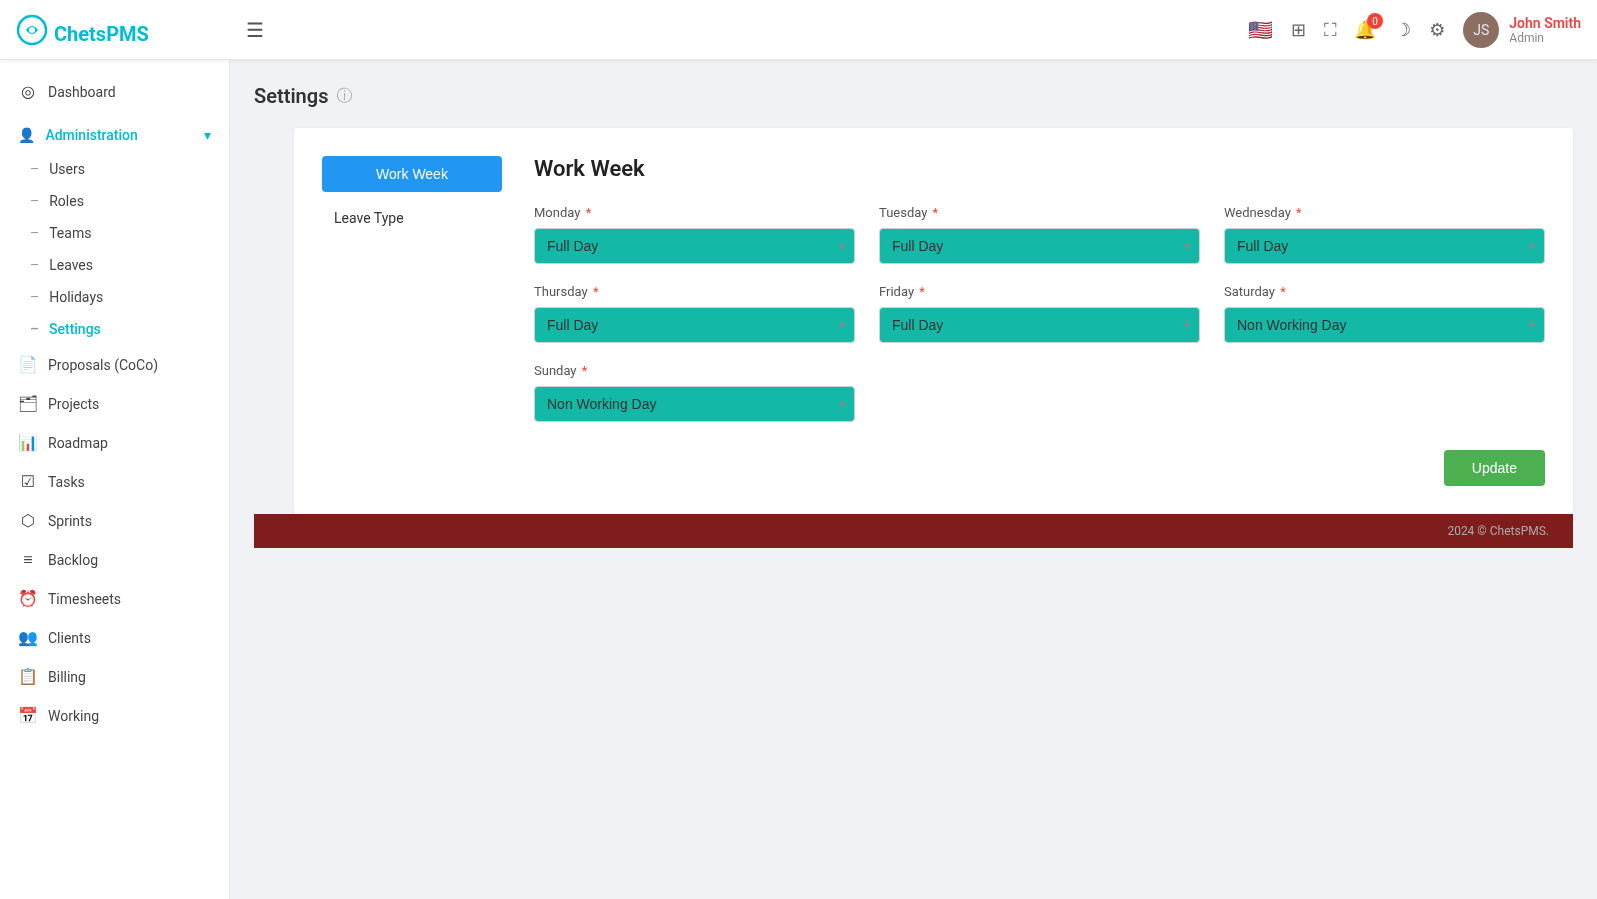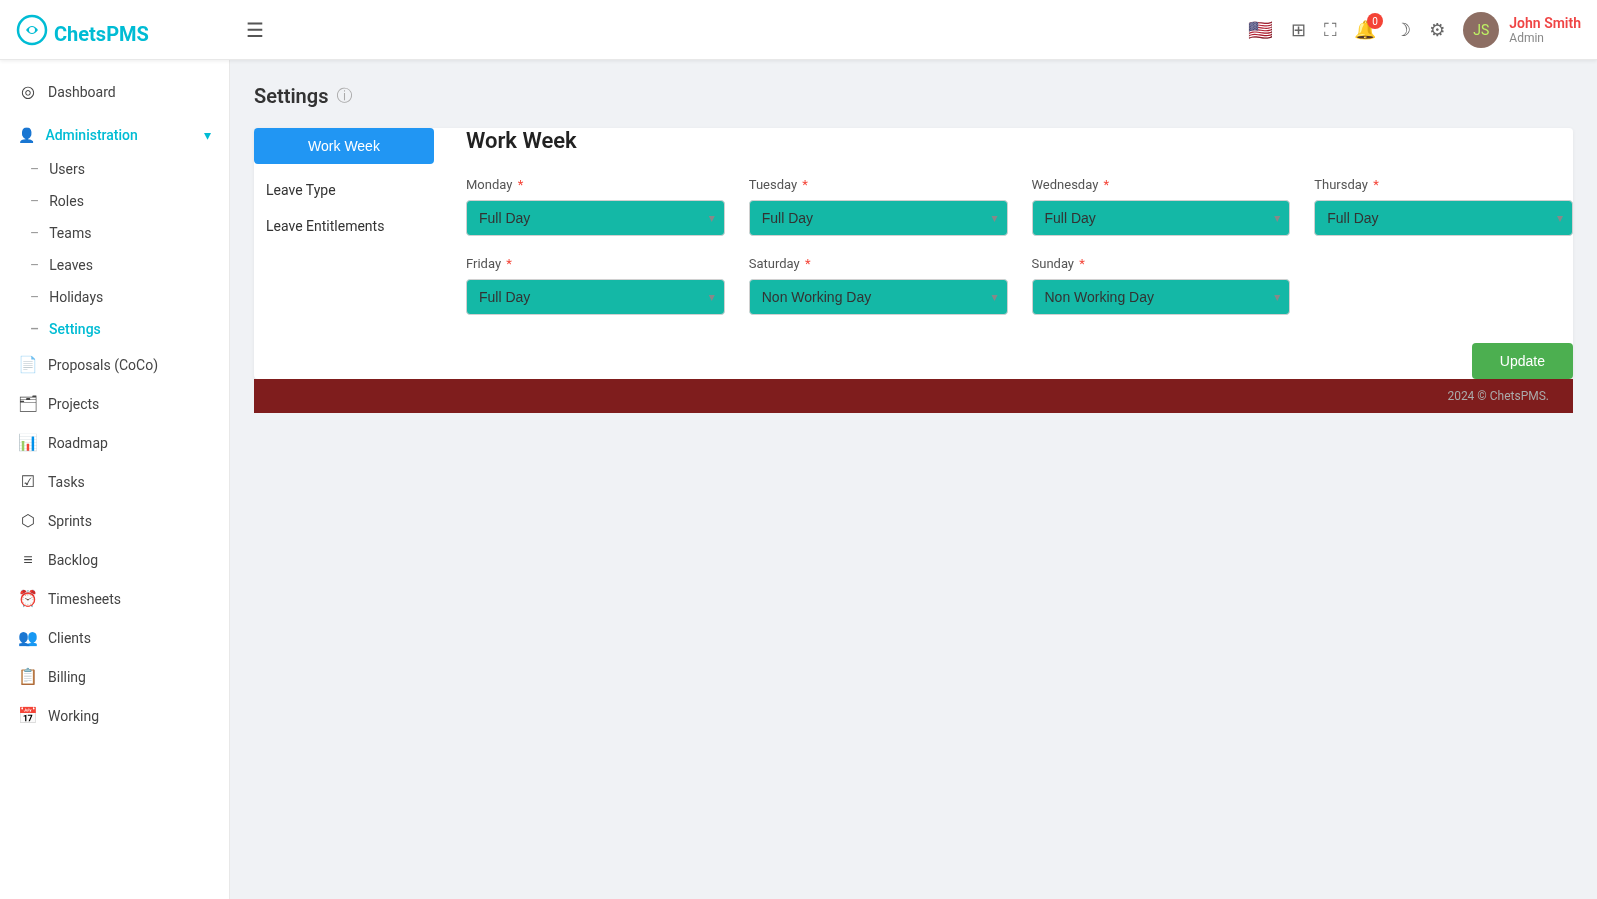--- a/index.html
+++ b/index.html
@@ -32,21 +32,21 @@
       background: #f44336; color: #fff;
       border-radius: 50%; width: 16px; height: 16px;
       font-size: 10px; display: flex; align-items: center; justify-content: center;
     }
     .navbar-user { display: flex; align-items: center; gap: 10px; cursor: pointer; }
     .navbar-avatar {
       width: 36px; height: 36px; border-radius: 50%;
       background: #ccc;
       overflow: hidden;
       display: flex; align-items: center; justify-content: center;
-      font-size: 14px; color: #bef264; background: #8d6e63;
+      font-size: 14px; color: #e5e5e5; background: #8d6e63;
     }
     .navbar-username { font-size: 14px; font-weight: 600; color: #ef4444; }
     .navbar-role { font-size: 12px; color: #888; }
 
     
     .layout { display: flex; margin-top: 60px; height: calc(100vh - 60px); }
 
     
     .sidebar {
       width: 230px;
@@ -102,21 +102,23 @@
       display: flex; align-items: center; gap: 8px;
       margin-bottom: 20px;
     }
     .page-title { font-size: 20px; font-weight: 600; color: #333; }
     .info-icon { color: #aaa; font-size: 16px; cursor: pointer; }
 
     
     .card {
       background: #fff;
       border-radius: 4px;
+      padding: 28px;
       box-shadow: 0 1px 4px rgba(0,0,0,0.06);
+      margin-left: 40px;
     }
 
     .card-inner { display: flex; gap: 32px; }
 
     
     .card-nav { width: 180px; flex-shrink: 0; }
     .card-nav-btn {
       background: #2196f3;
       color: #fff;
       border: none;
@@ -136,21 +138,21 @@
       cursor: pointer;
       border-radius: 4px;
     }
 
     
     .card-content { flex: 1; }
     .work-week-title { font-size: 22px; font-weight: 600; color: #222; margin-bottom: 24px; }
 
     .days-grid {
       display: grid;
-      grid-template-columns: repeat(4, 1fr);
+      grid-template-columns: repeat(3, 1fr);
       gap: 20px 24px;
     }
 
     .day-field label {
       display: block;
       font-size: 13px;
       color: #555;
       margin-bottom: 8px;
     }
     .day-field label .required { color: #f44336; margin-left: 2px; }
@@ -320,21 +322,20 @@
       <h1 class="page-title">Settings</h1>
       <span class="info-icon">ⓘ</span>
     </div>
 
     <div class="card">
       <div class="card-inner">
 
         <div class="card-nav">
           <button class="card-nav-btn">Work Week</button>
           <div class="card-nav-item">Leave Type</div>
-          <div class="card-nav-item">Leave Entitlements</div>
         </div>
 
         <div class="card-content">
           <div class="work-week-title">Work Week</div>
 
           <div class="days-grid" id="days-grid">
 
           <div class="day-field">
                 <label>Monday<span class="required"> *</span></label>
                 <div class="day-select-wrapper"><select class="day-select"><option value="Full Day">Full Day</option><option value="Half Day">Half Day</option><option value="Non Working Day">Non Working Day</option></select><span class="select-arrow">▾</span></div>

